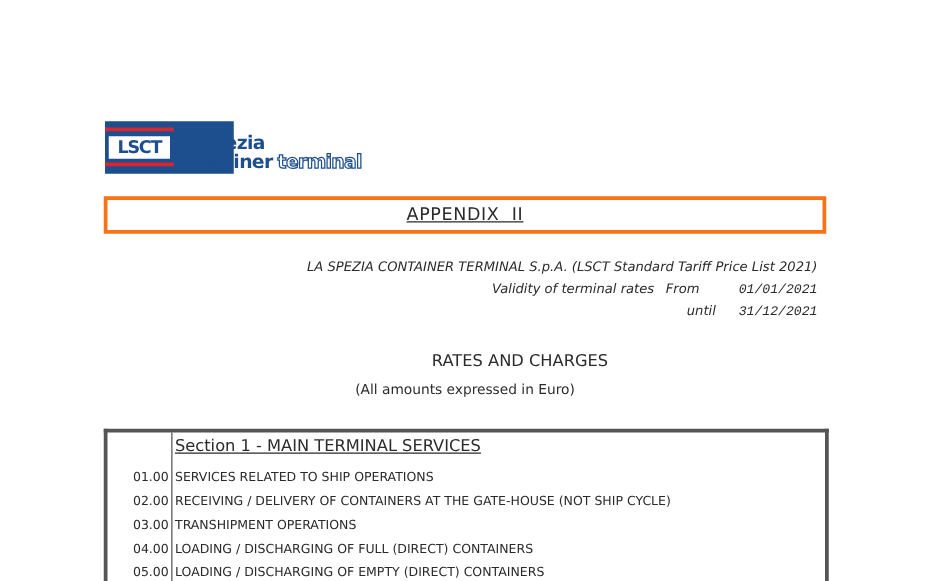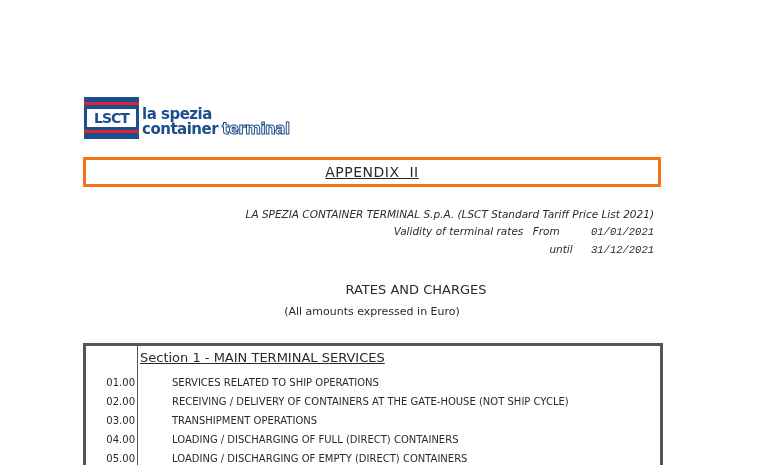--- a/index.html
+++ b/index.html
@@ -2,21 +2,21 @@
 <html><head>
   <meta charset="utf-8">
   <style>
     html, body { margin:0; padding:0; }
     body {
       width:760px; height:465px; background:#ffffff; position:relative; overflow:hidden;
       font-family: "DejaVu Sans", "Liberation Sans", sans-serif; color:#2a2a2a;
     }
     .logo { position:absolute; left:84px; top:97px; width:220px; height:46px; }
     .logo-box {
-      position:absolute; left:0; top:0; width:55px; height:42px; background:#1d4f8e;
+      position:absolute; left:0; top:0; width:55px; height:42px; background:#1d4f8e;padding-left:48px;
     }
     .logo-stripe { position:absolute; left:0; width:55px; height:3px; background:#d9262c; }
     .logo-box .s1 { top:5px; }
     .logo-box .s2 { top:33px; }
     .logo-box .mark {
       position:absolute; left:3px; top:12px; width:49px; height:18px; background:#fff;
       color:#1d4f8e; font-weight:bold; font-size:14px; line-height:18px; text-align:center;
       letter-spacing:-1px; font-family:"DejaVu Sans", sans-serif;
     }
     .logo-text { position:absolute; left:58px; top:10px; color:#1d4f8e; font-weight:bold; font-family:"DejaVu Sans", sans-serif; }
@@ -43,21 +43,21 @@
     .table {
       position:absolute; left:83px; top:343px; width:574px; height:140px;
       border:3px solid #555; border-bottom:none;
       font-family:"DejaVu Sans", sans-serif;
     }
     .col-div { position:absolute; left:51px; top:0; bottom:0; width:1px; background:#555; }
     .section-title { position:absolute; left:54px; top:4px; font-size:13px; text-decoration:underline; }
     .rows { position:absolute; left:0; top:27px; right:0; }
     .row-item { height:19px; line-height:19px; font-size:10px; position:relative; white-space:nowrap; }
     .row-item .code { position:absolute; left:0; width:49px; text-align:right; }
-    .row-item .desc { position:absolute; left:54px;margin-left:32px; }
+    .row-item .desc { position:absolute; left:54px; }
   </style>
 </head>
 <body>
 
 <div class="logo">
   <div class="logo-box">
     <div class="logo-stripe s1"></div>
     <div class="mark">LSCT</div>
     <div class="logo-stripe s2"></div>
   </div>

